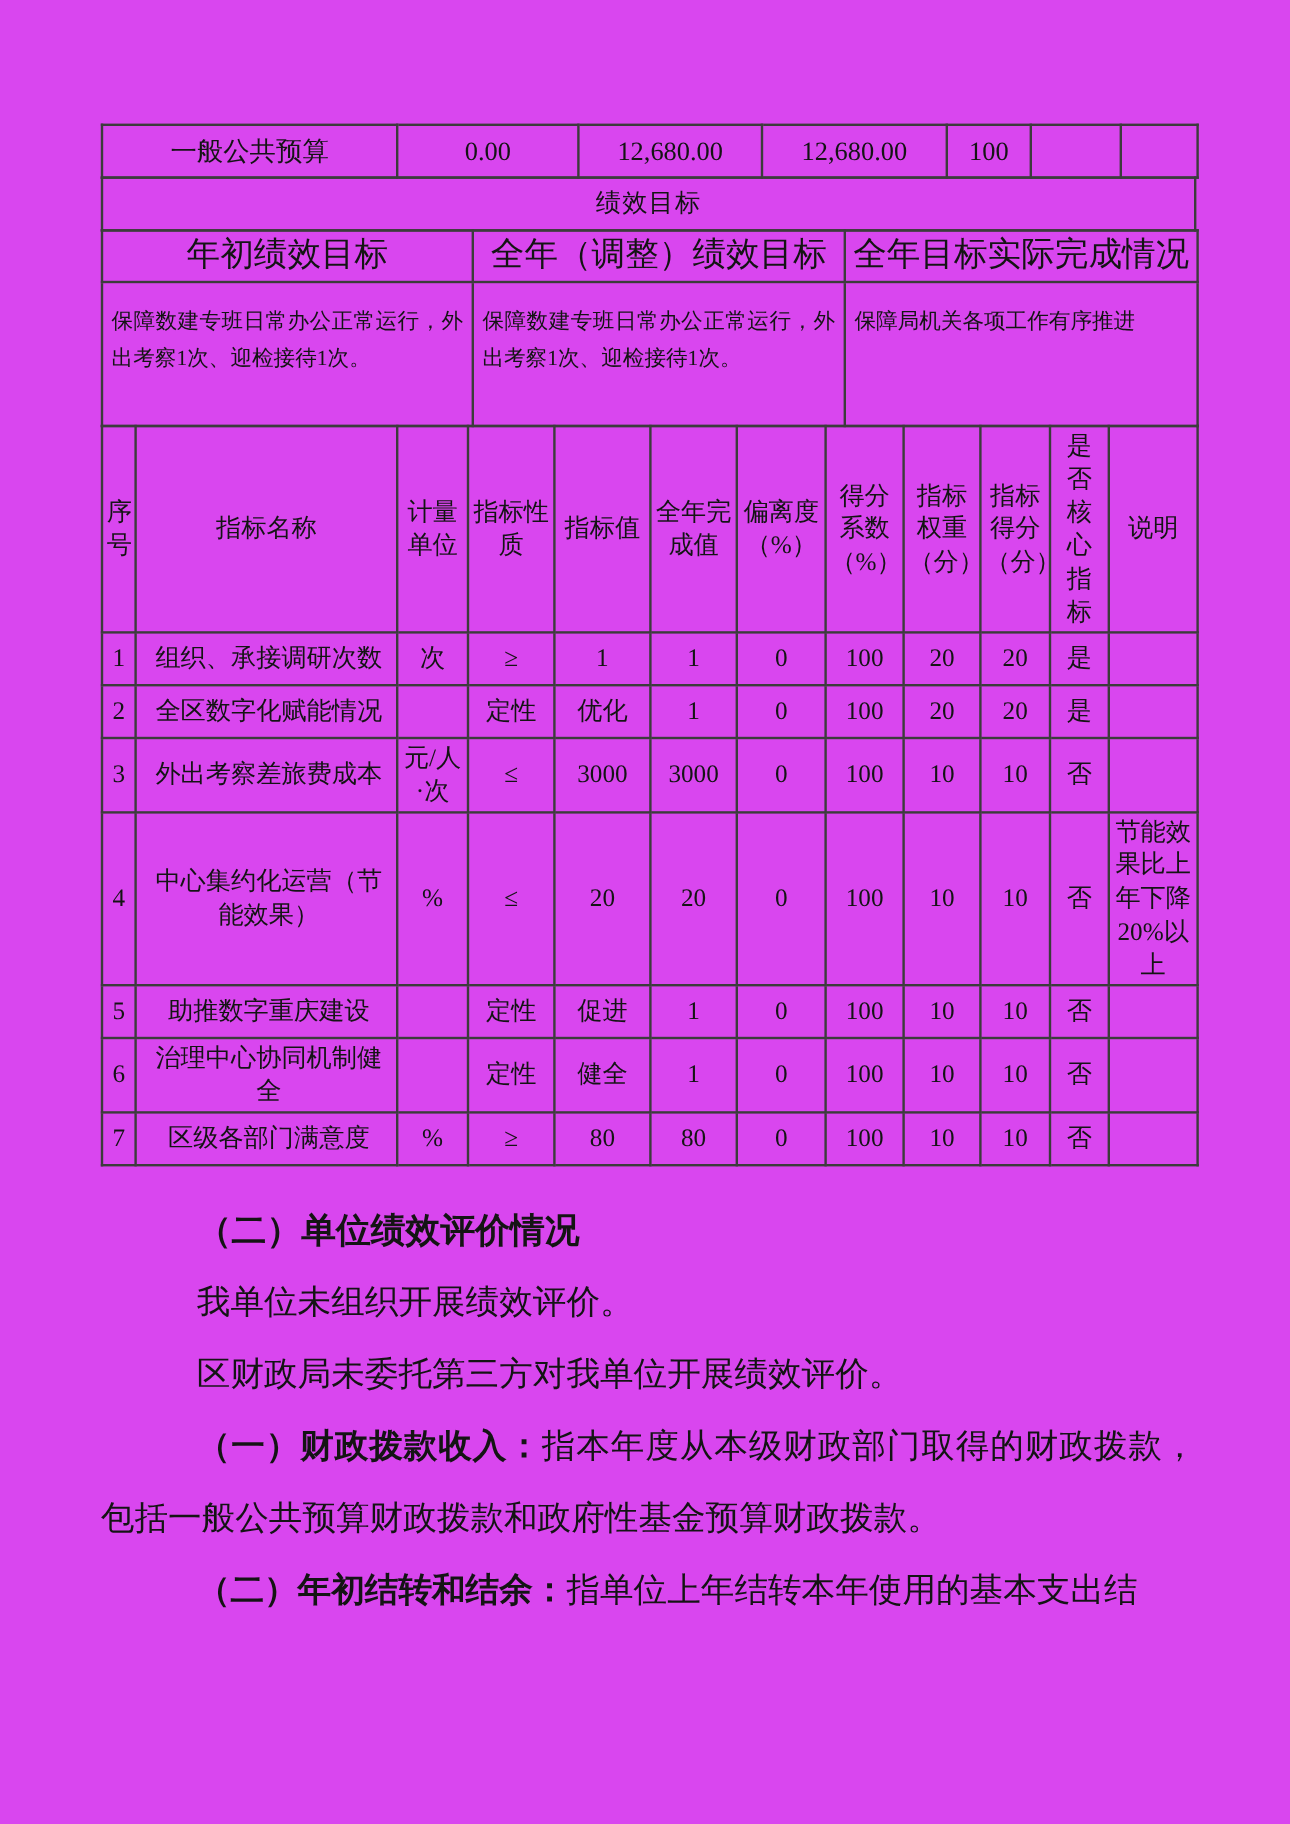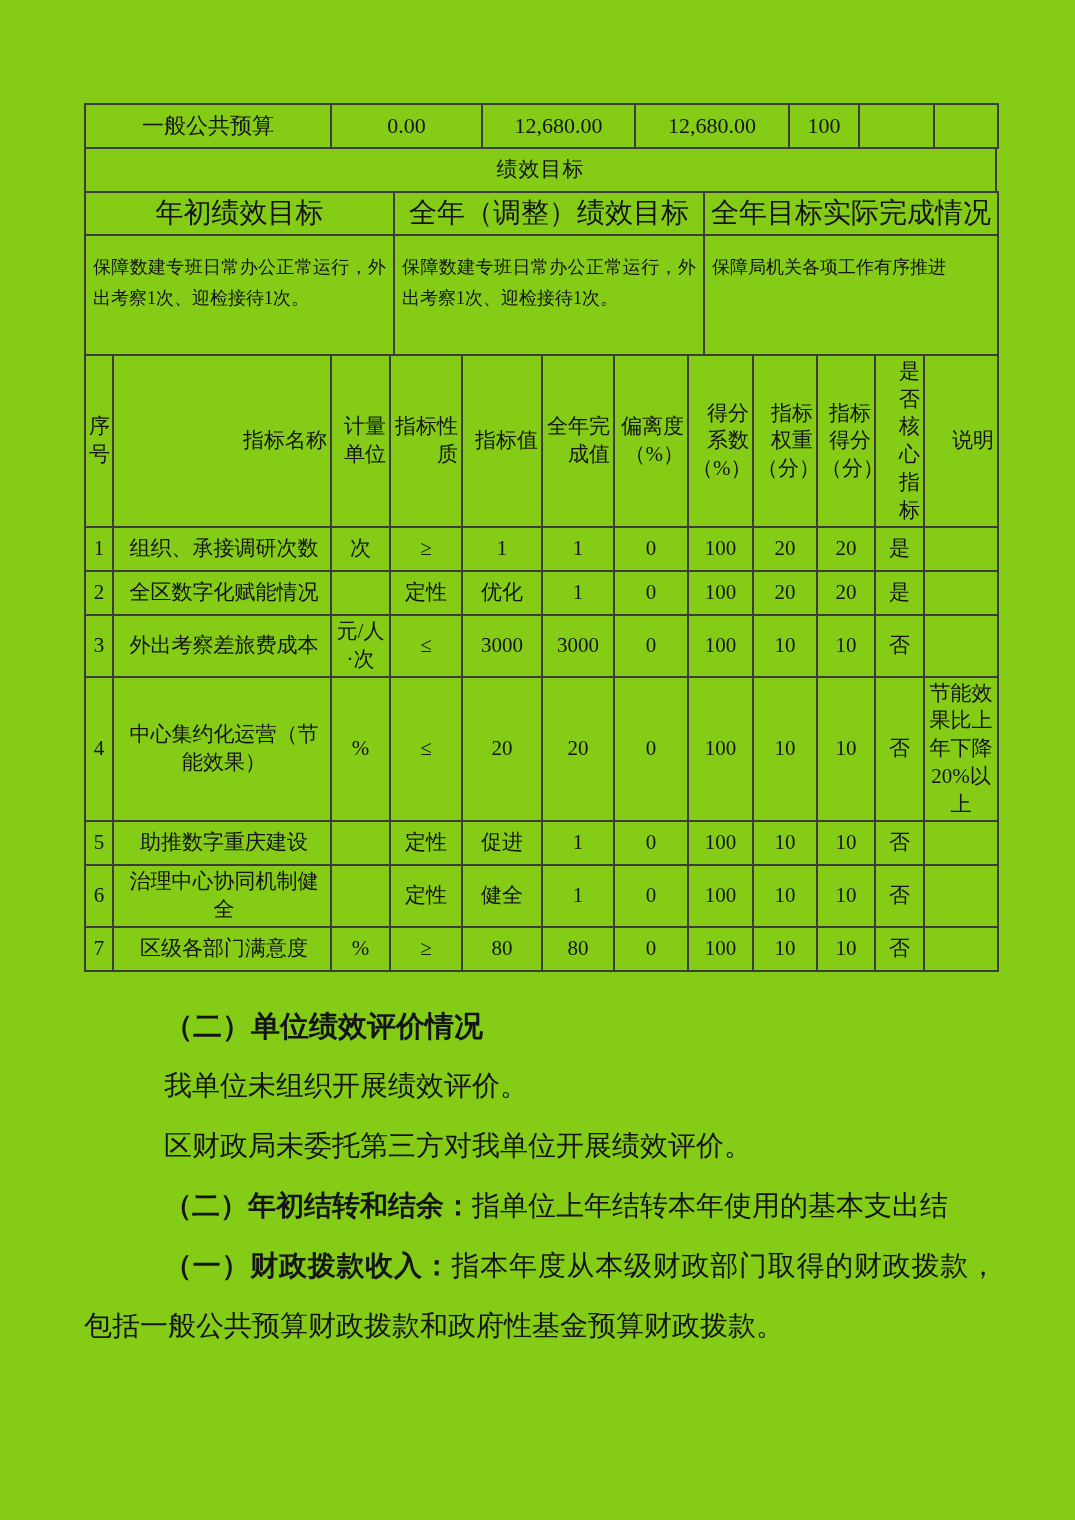--- a/index.html
+++ b/index.html
@@ -1,21 +1,21 @@
 <!DOCTYPE html>
 <html><head>
 <meta charset="utf-8">
 <style>
   html, body { margin: 0; padding: 0; background: #e8e8e8; }
   .page {
     position: relative;
     width: 1075px;
     height: 1520px;
     margin: 0 auto;
-    background: #84cc16;
+    background: #d946ef;
     font-family: "Liberation Serif", "DejaVu Serif", serif;
     color: #141414;
     overflow: hidden;
   }
   .content {
     position: absolute;
     left: 84px;
     top: 103px;
     width: 913px;
   }
@@ -46,21 +46,21 @@
   .goals-table tr.body td {
     height: 86px;
     font-size: 18px;
     text-align: left;
     vertical-align: top;
     padding: 16px 7px;
     line-height: 31px;
     text-align: justify;
   }
   
-  .indicators-table th { height: 80px; font-size: 21px; text-align: right; }
+  .indicators-table th { height: 80px; font-size: 21px; }
   .indicators-table td { height: 38px; font-size: 21px; }
   .indicators-table td.cell-name { text-align: center; padding-left: 7px; }
   
   .text-block { margin-top: 24px; }
   .text-block p { margin: 0; }
   .body-heading {
     font-size: 29px;
     font-weight: bold;
     line-height: 60px;
     text-indent: 80px;
@@ -271,19 +271,19 @@
             <td>否</td>
             <td></td>
           </tr>
         </tbody>
     </table>
 
     <div class="text-block">
       <p class="body-heading">（二）单位绩效评价情况</p>
       <p class="body-para">我单位未组织开展绩效评价。</p>
       <p class="body-para">区财政局未委托第三方对我单位开展绩效评价。</p>
+      <p class="body-para"><span class="term-label">（一）财政拨款收入：</span><span>指本年度从本级财政部门取得的财政拨款，包括一般公共预算财政拨款和政府性基金预算财政拨款。</span></p>
       <p class="body-para"><span class="term-label">（二）年初结转和结余：</span><span>指单位上年结转本年使用的基本支出结</span></p>
-      <p class="body-para"><span class="term-label">（一）财政拨款收入：</span><span>指本年度从本级财政部门取得的财政拨款，包括一般公共预算财政拨款和政府性基金预算财政拨款。</span></p>
     </div>
   </div>
 
   <div class="page-number">11</div>
 </div>
 
 </body></html>

